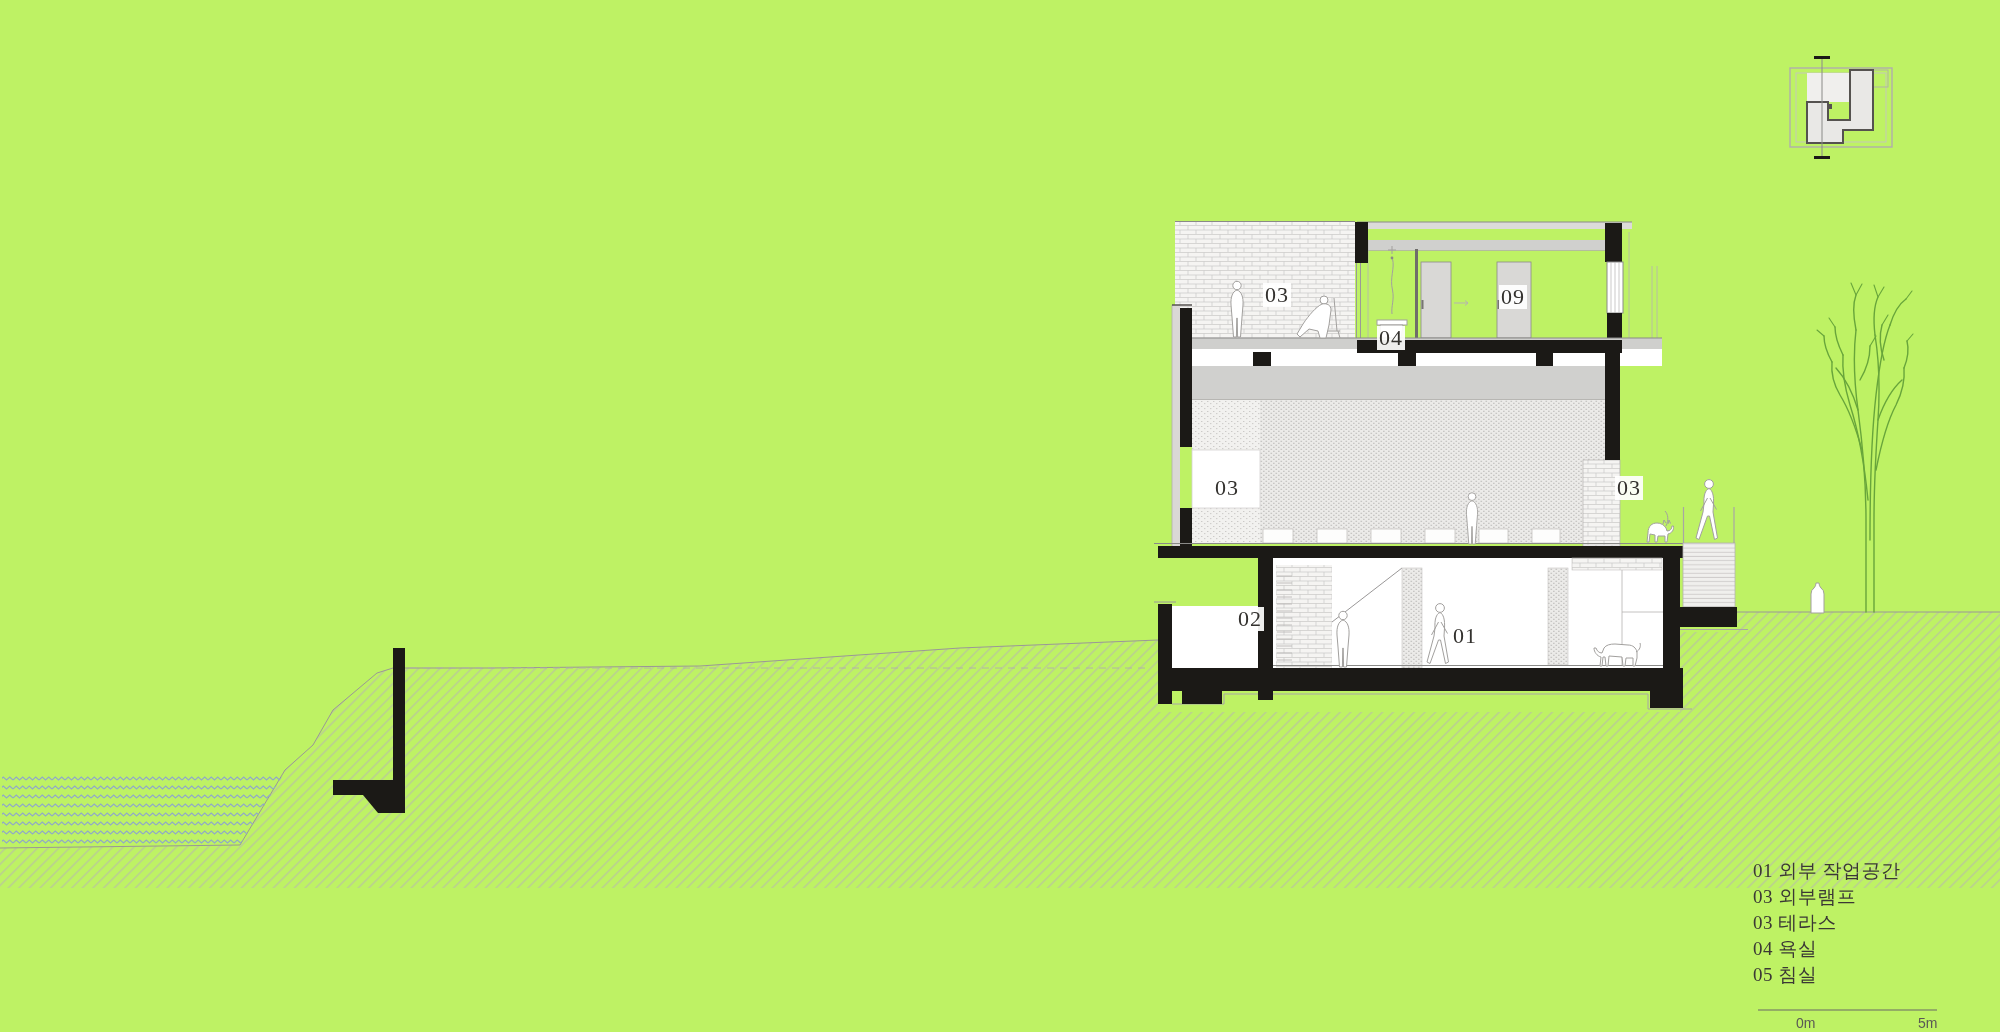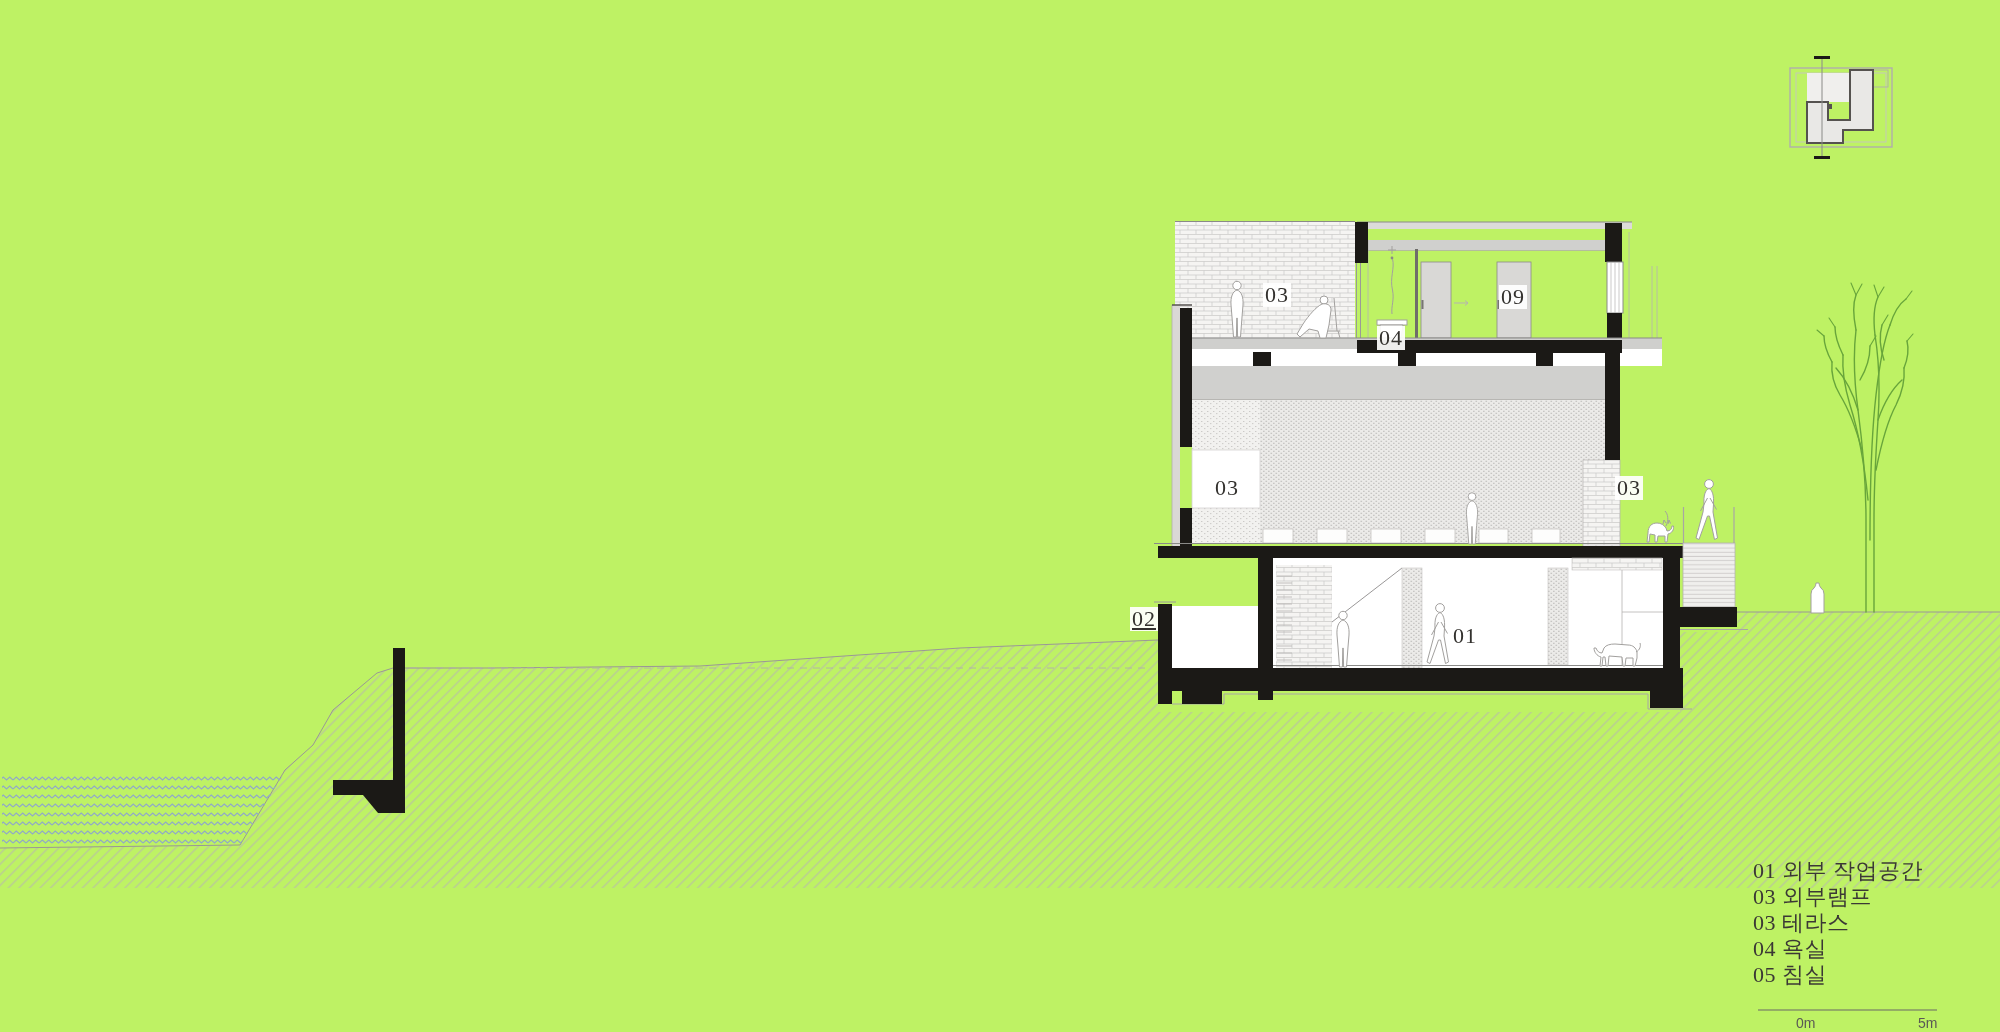--- a/index.html
+++ b/index.html
@@ -1,21 +1,21 @@
 <!DOCTYPE html>
 <html><head>
 <meta charset="utf-8">
 <style>
   html,body{margin:0;padding:0;background:#ffffff;}
   #stage{position:relative;width:2000px;height:1032px;background:#bef264;overflow:hidden;
          font-family:"Liberation Serif","DejaVu Serif",serif;}
   #linework{position:absolute;left:0;top:0;}
   .lbl{position:absolute;font-size:22px;line-height:1;color:#33312e;letter-spacing:1px;
        background:rgba(255,255,255,0.92);padding:1px 2px;white-space:nowrap;}
-  .legend{position:absolute;left:1753px;top:858px;font-size:22px;line-height:26px;
+  .legend{position:absolute;left:1753px;top:858px;font-size:19px;line-height:26px;
           color:#3b3835;letter-spacing:0.5px;}
   .scale-label{position:absolute;font-family:"Liberation Sans","DejaVu Sans",sans-serif;
           font-size:14px;color:#5a5855;line-height:1;}
 </style>
 </head>
 <body>
 
 <div id="stage">
 
 <svg id="linework" width="2000" height="1032" viewBox="0 0 2000 1032" xmlns="http://www.w3.org/2000/svg">
@@ -253,21 +253,21 @@
   <g>
     <line x1="1758" y1="1010" x2="1937" y2="1010" stroke="#6a6866" stroke-width="1.2"></line>
   </g>
 </svg>
 
 <span class="lbl" style="left:1263px;top:283px;">03</span>
 <span class="lbl" style="left:1377px;top:286px;margin-top:40px;">04</span>
 <span class="lbl" style="left:1499px;top:285px;">09</span>
 <span class="lbl" style="left:1213px;top:476px;">03</span>
 <span class="lbl" style="left:1615px;top:476px;">03</span>
-<span class="lbl" style="left:1130px;top:607px;text-decoration:underline;">02</span>
+<span class="lbl" style="left:1236px;top:607px;">02</span>
 <span class="lbl" style="left:1451px;top:612px;margin-top:12px;">01</span>
 
 <div class="legend">
   <div>01 외부 작업공간</div>
   <div>03 외부램프</div>
   <div>03 테라스</div>
   <div>04 욕실</div>
   <div>05 침실</div>
 </div>
 

